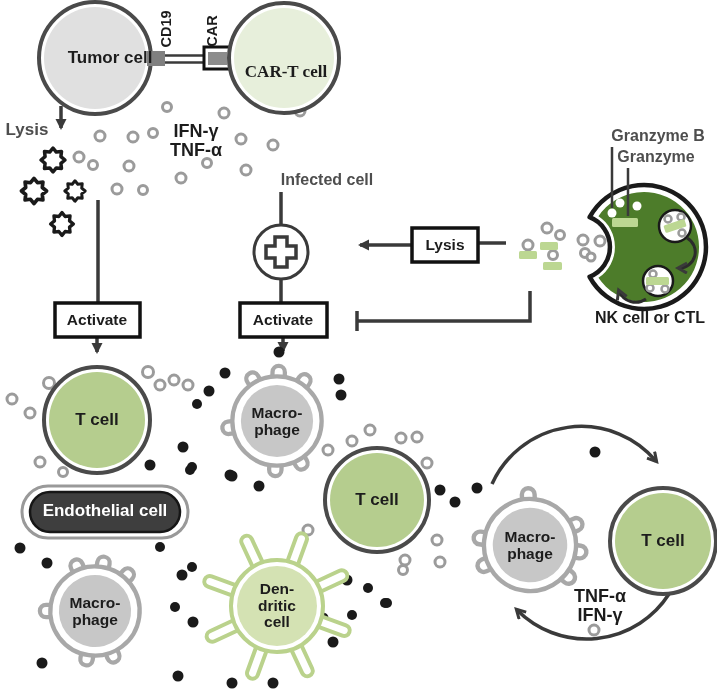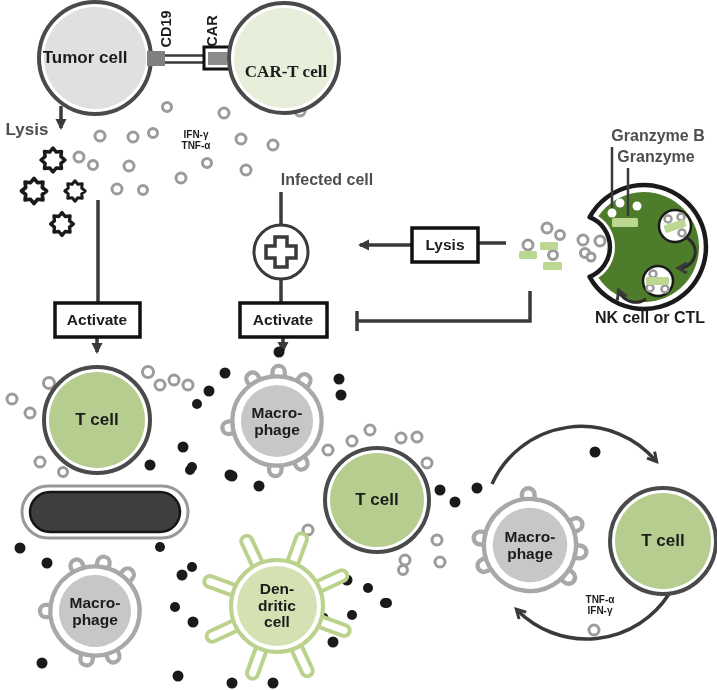--- a/index.html
+++ b/index.html
@@ -5,21 +5,21 @@
   html,body{margin:0;padding:0;background:#ffffff;}
   .canvas{position:relative;width:717px;height:690px;background:#fff;overflow:hidden;
           font-family:"Liberation Sans",sans-serif;}
   .canvas svg.layer{position:absolute;left:0;top:0;}
   .lbl{position:absolute;font-weight:700;color:#1c1c1c;transform:translate(-50%,-50%);
        text-align:center;line-height:1.08;white-space:nowrap;}
   .lbl.rot{transform:translate(-50%,-50%) rotate(-90deg);}
   .lbl.gray{color:#4e4e4e;}
   .lbl.white{color:#ffffff;}
   .fs17{font-size:17px;} .fs16{font-size:16px;} .fs15{font-size:15.5px;}
-  .fs14{font-size:14.5px;} .fs13{font-size:10px;}
+  .fs14{font-size:14.5px;} .fs13{font-size:18px;}
   
   .ln{stroke:#3a3a3a;stroke-width:3.5;fill:none;}
   .thin{stroke:#3a3a3a;stroke-width:2.5;fill:none;}
   .ring{fill:#fff;stroke:#9b9b9b;stroke-width:3;}
   .bdot{fill:#1a1a1a;}
   .bar{fill:#bcd792;}
   .vring{fill:none;stroke:#9b9b9b;stroke-width:2.5;}
   .box{fill:#fff;stroke:#111;stroke-width:3.5;}
   .cellstroke{fill:#fff;stroke:#4a4a4a;stroke-width:4;}
 </style>
@@ -252,39 +252,40 @@
     <rect x="30" y="492" width="150" height="40" rx="20" fill="#3e3e3e" stroke="#161616" stroke-width="2.5"></rect>
   </g>
 
   <use href="#macroSym" transform="translate(277,421) scale(0.95)"></use>
   <use href="#macroSym" transform="translate(95,611) scale(0.95) rotate(8)"></use>
   <use href="#macroSym" transform="translate(530,545) scale(0.98) rotate(96)"></use>
 
   <use href="#dendSym" transform="translate(277,606)"></use>
 </svg>
 
-<div class="lbl fs17" style="left:85px;top:58px;">Tumor cell</div>
+<div class="lbl fs17" style="left:110px;top:58px;">Tumor cell</div>
 <div class="lbl fs17" style="left:286px;top:72px;font-family:Liberation Serif, serif;">CAR-T cell</div>
 <div class="lbl rot fs14" style="left:167px;top:29px;">CD19</div>
 <div class="lbl rot fs14" style="left:213px;top:31px;">CAR</div>
 <div class="lbl gray fs17" style="left:27px;top:130px;">Lysis</div>
 <div class="lbl fs13" style="left:196px;top:141px;">
   <span>IFN-γ</span><br>
   <span>TNF-α</span>
 </div>
 <div class="lbl gray fs16" style="left:327px;top:180px;">Infected cell</div>
 <div class="lbl fs15" style="left:97px;top:320px;">Activate</div>
 <div class="lbl fs15" style="left:283px;top:320px;">Activate</div>
 <div class="lbl fs15" style="left:445px;top:245px;">Lysis</div>
 <div class="lbl gray fs16" style="left:658px;top:136px;">Granzyme B</div>
 <div class="lbl gray fs16" style="left:656px;top:157px;">Granzyme</div>
 <div class="lbl fs16" style="left:650px;top:318px;">NK cell or CTL</div>
 <div class="lbl fs17" style="left:97px;top:420px;">T cell</div>
 <div class="lbl fs17" style="left:377px;top:500px;">T cell</div>
 <div class="lbl fs17" style="left:663px;top:541px;">T cell</div>
+<div class="lbl white fs17" style="left:105px;top:511px;">Endothelial cell</div>
 <div class="lbl fs15" style="left:277px;top:422px;">
   <span>Macro-</span><br>
   <span>phage</span>
 </div>
 <div class="lbl fs15" style="left:95px;top:612px;">
   <span>Macro-</span><br>
   <span>phage</span>
 </div>
 <div class="lbl fs15" style="left:530px;top:546px;">
   <span>Macro-</span><br>

